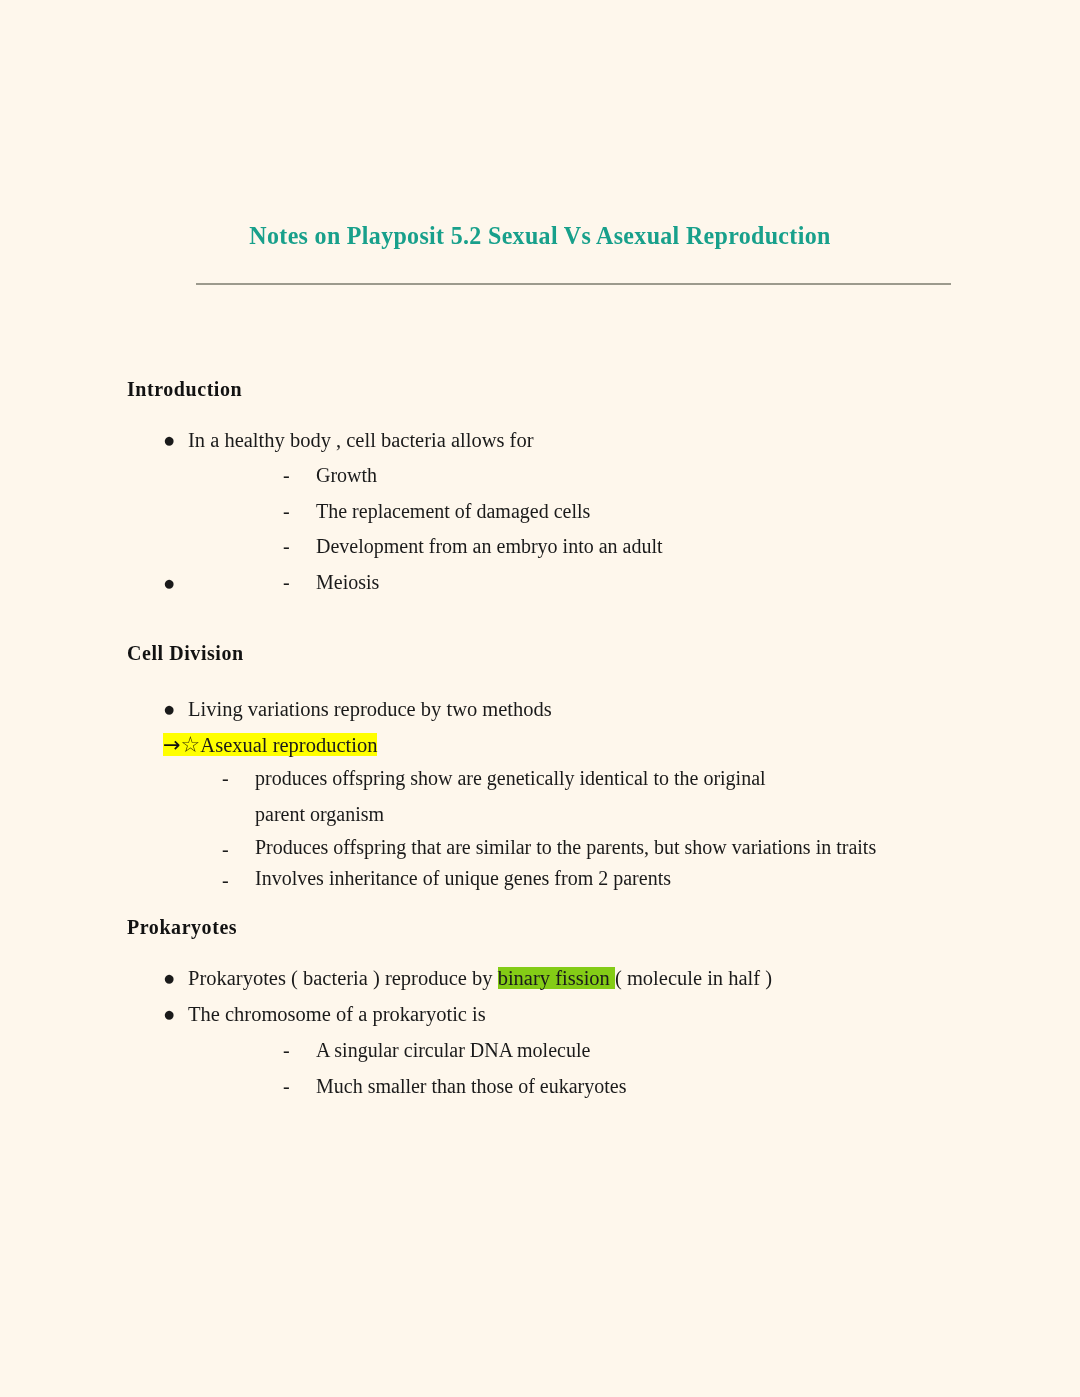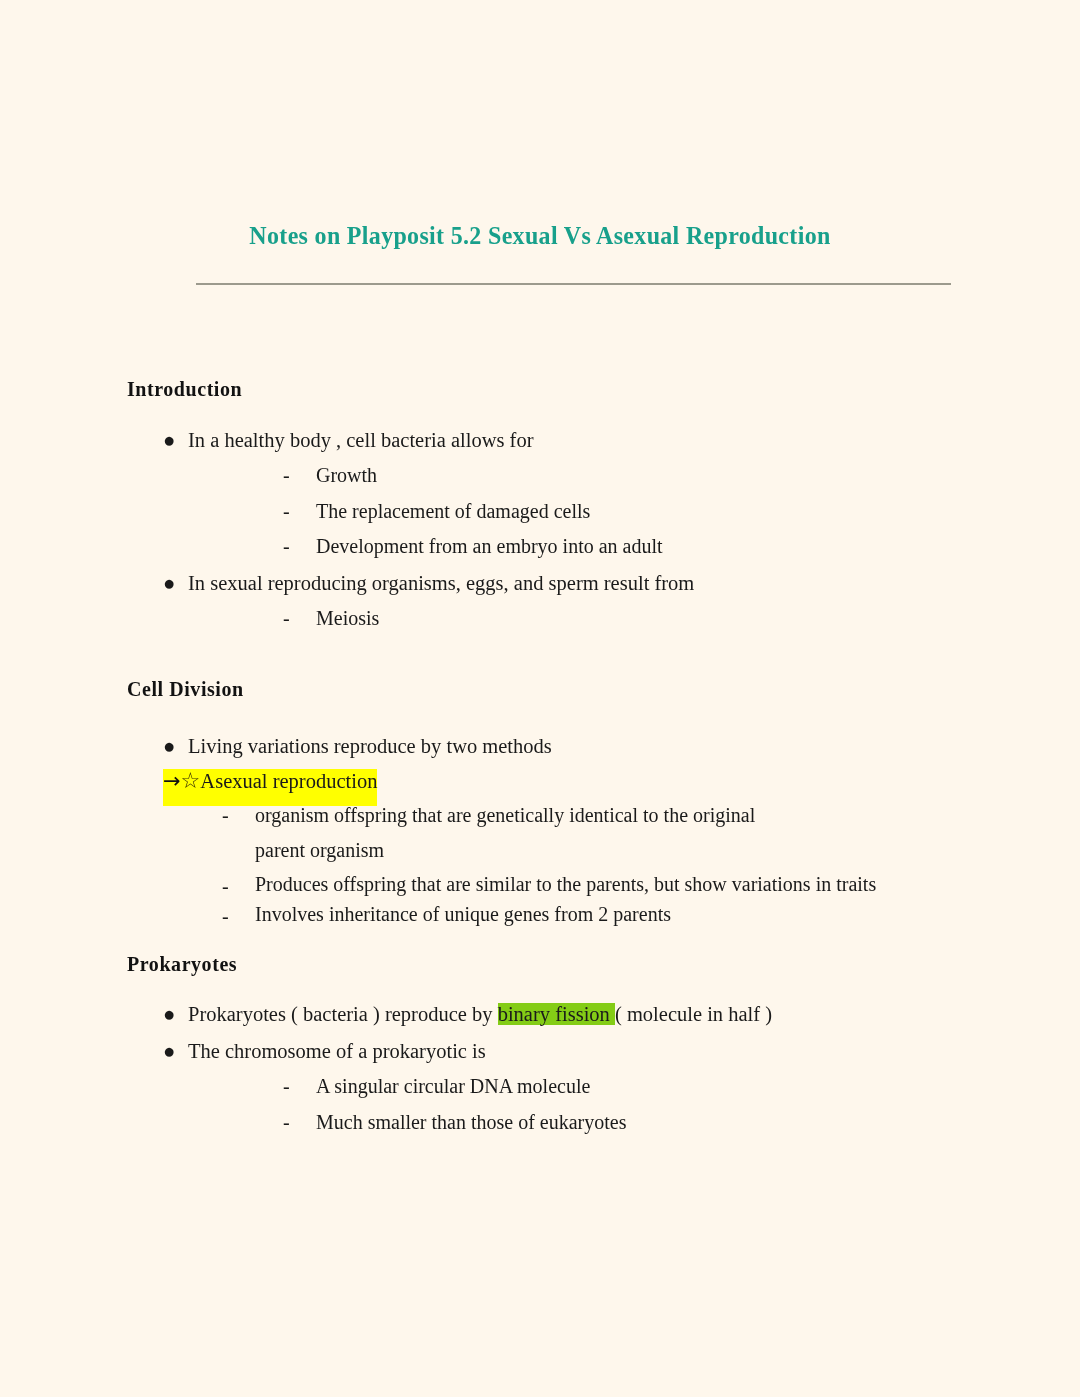--- a/index.html
+++ b/index.html
@@ -123,21 +123,21 @@
   .arrow-line {
     position: relative;
     padding-left: 36px;
     margin: 0;
     font-size: 20.5px;
     line-height: 1.5;
     white-space: nowrap;
   }
   .arrow-line .hl {
     background: #FFFF00;
-    padding: 1px 0 14px 0;
+    padding: 1px 0 0 0;
   }
   .arrow-line .arrow {
     font-size: 21px;
     color: #111;
     font-family: "DejaVu Sans", sans-serif;
   }
   .arrow-line .star {
     font-family: "DejaVu Sans", sans-serif;
     font-size: 22px;
     color: #3a3205;
@@ -190,21 +190,20 @@
           </li>
           <li class="b2">
             <span class="dash">-</span>
             <span>Development from an embryo into an adult</span>
           </li>
         </ul>
       </li>
 
       <li class="b1">
         <span class="dot">●</span>
-        <span>In sexual reproducing organisms, eggs, and sperm result from</span>
         <ul class="lvl2">
           <li class="b2">
             <span class="dash">-</span>
             <span>Meiosis</span>
           </li>
         </ul>
       </li>
     </ul>
 
     <div class="sp-after-list-1"></div>
@@ -220,21 +219,21 @@
       </li>
     </ul>
 
     <div class="arrow-line">
       <span class="hl"><span class="arrow">→</span><span class="star">☆</span><span class="label">Asexual reproduction</span></span>
     </div>
 
     <ul class="lvl2">
       <li class="b2 wrap">
         <span class="dash">-</span>
-        <span>organism offspring that are genetically identical to the original</span><br>
+        <span>produces offspring show are genetically identical to the original</span><br>
         <span>parent organism</span>
       </li>
     </ul>
 
 
     <ul class="lvl2">
       <li class="b2 tight">
         <span class="dash">-</span>
         <span class="just-line">Produces offspring that are similar to the parents, but show</span>
         <span>variations in traits</span>

